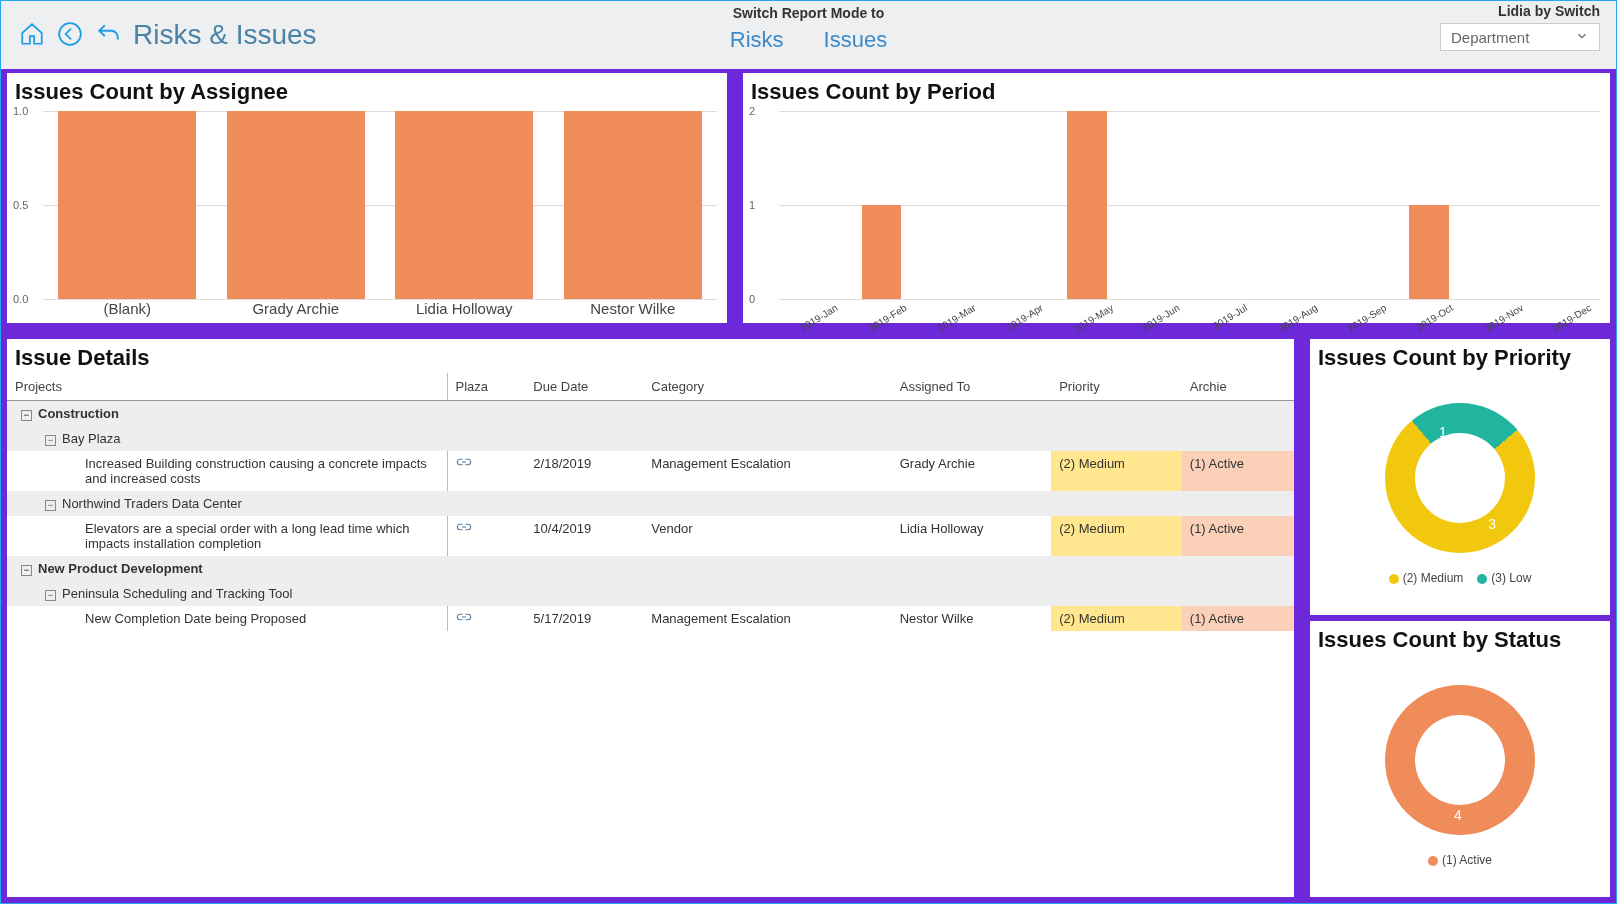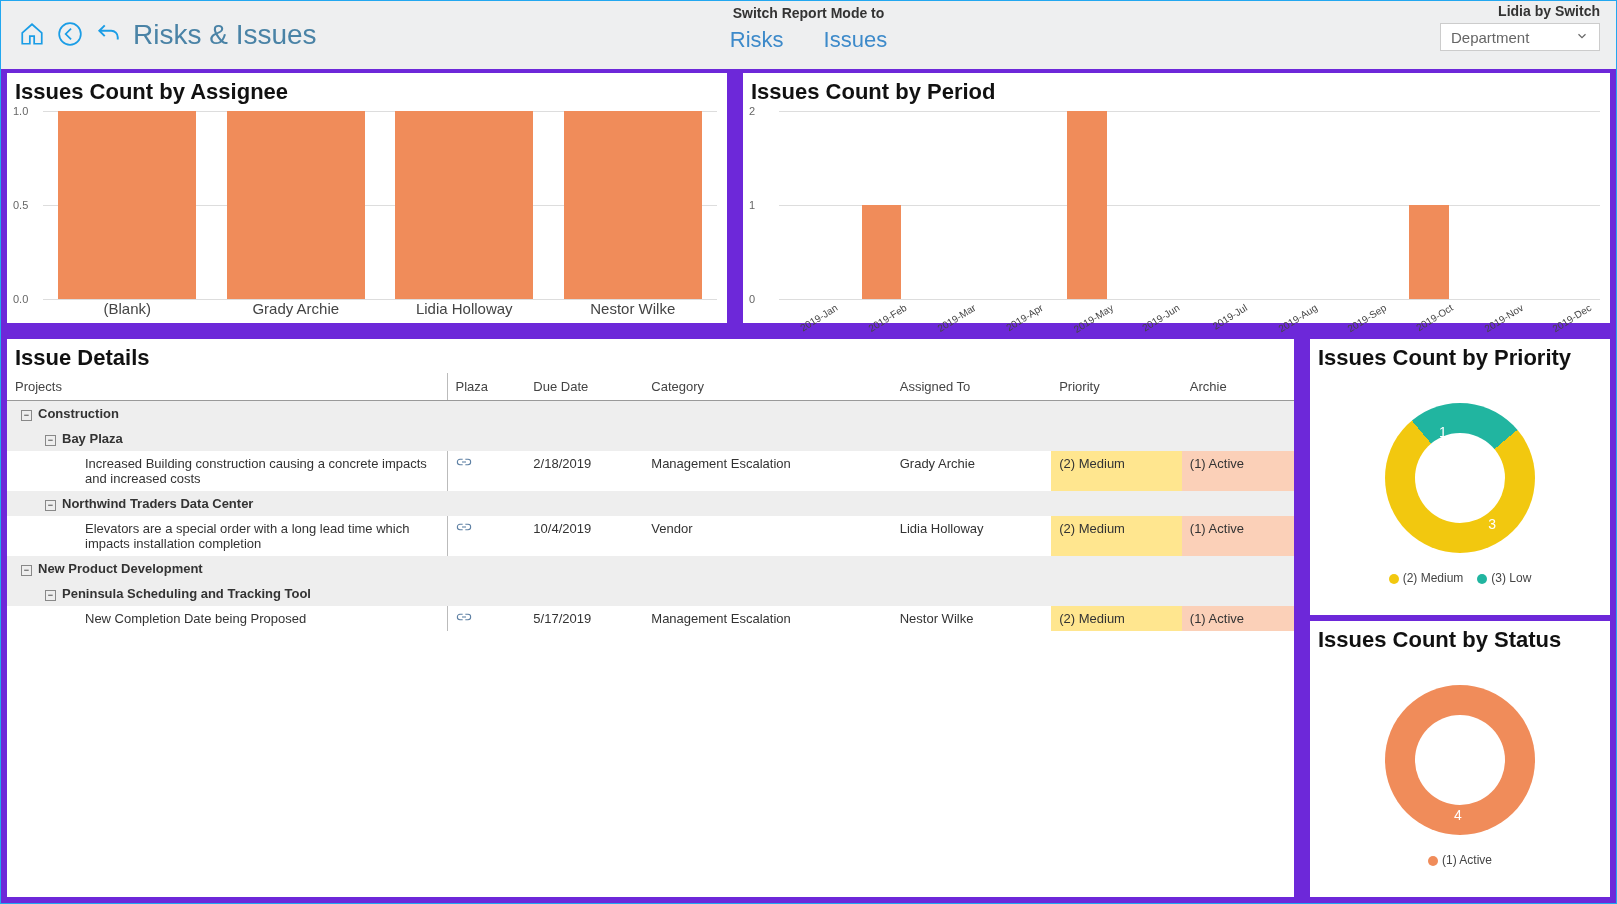--- a/index.html
+++ b/index.html
@@ -37,21 +37,21 @@
   .barchart.period .bar-slot { flex: 1; }
   .barchart.period .bar { width: 58%; }
   .barchart.period .x-label { transform: rotate(-32deg); transform-origin: right top; font-size: 10px; bottom: -14px; }
   
   .details-table { width: 100%; border-collapse: collapse; font-size: 13px; }
   .details-table th { text-align: left; font-weight: 400; color: #444; padding: 6px 8px; border-bottom: 1px solid #999; background: #fff; }
   .details-table td { padding: 5px 8px; vertical-align: top; }
   .proj-col { width: 440px; }
   .expander { display: inline-block; width: 11px; height: 11px; border: 1px solid #888; text-align: center; line-height: 9px; font-size: 9px; margin-right: 6px; color: #555; cursor: pointer; }
   tr.group-l0 td { background: #eee; font-weight: 700; padding-left: 14px; }
-  tr.group-l1 td { background: #eee; font-weight: 700; padding-left: 38px; }
+  tr.group-l1 td { background: #eee; font-weight: 400; padding-left: 38px; }
   tr.data-row td.first { padding-left: 78px; }
   tr.data-row.alt td { background: #f3f3f3; }
   td.priority.medium { background: #ffe68f; }
   td.priority.low { background: #95e0d1; }
   td.status.active { background: #fbd0b8; }
   .link-icon { color: #5c7fa3; cursor: pointer; }
   .vsep { border-right: 1px solid #bbb; }
   
   .donut-wrap { flex: 1; display: flex; flex-direction: column; align-items: center; justify-content: center; }
   .donut { width: 150px; height: 150px; border-radius: 50%; position: relative; }

